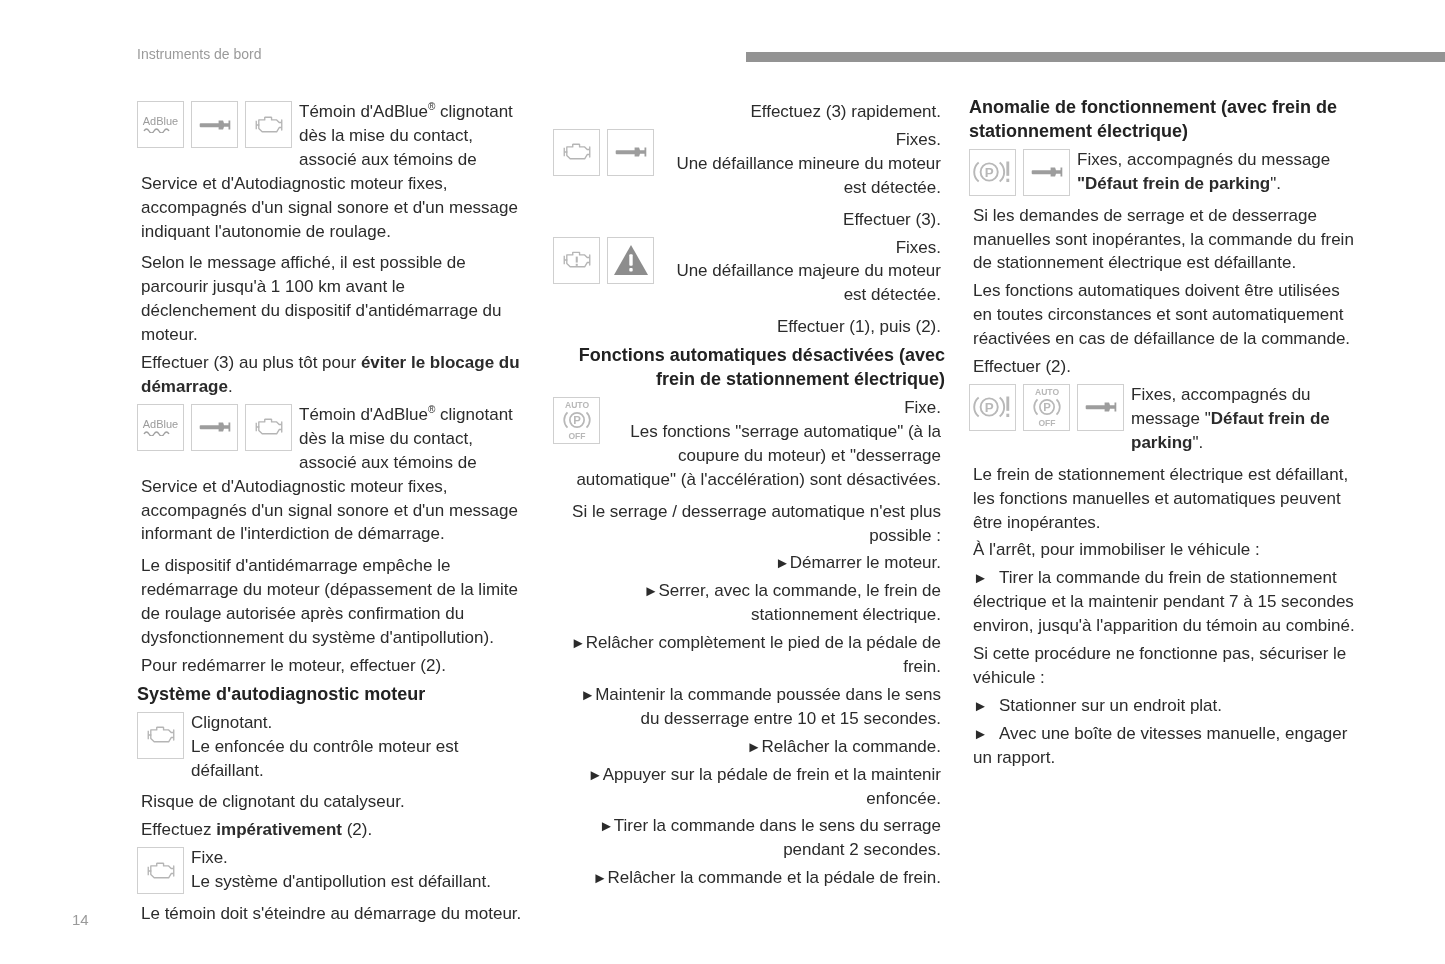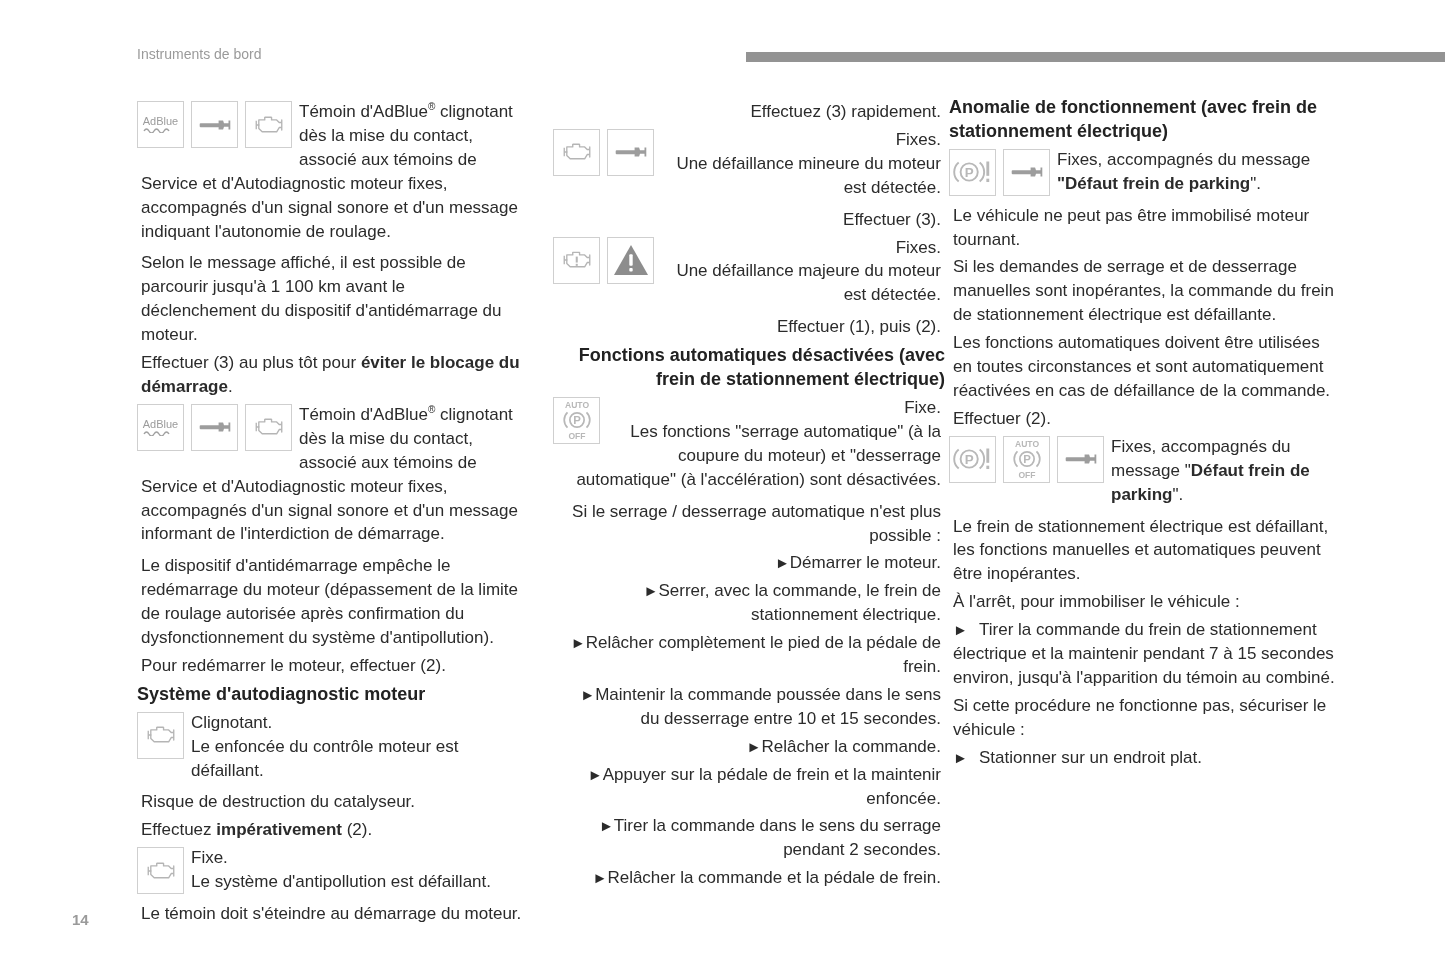--- a/index.html
+++ b/index.html
@@ -1,24 +1,24 @@
 <!DOCTYPE html>
 <html><head>
 <meta charset="utf-8">
 <style>
   html, body { margin:0; padding:0; background:#ffffff; }
   body { width:1445px; height:964px; position:relative; overflow:hidden;
          font-family:"Liberation Sans", sans-serif; color:#2b2b2b; }
   .header-title { position:absolute; left:137px; top:46px; font-size:14px; color:#9a9a9a; }
   .header-bar { position:absolute; left:746px; top:52px; width:699px; height:10px; background:#939393; }
-  .page-number { position:absolute; left:72px; top:911px; font-size:15px; font-weight:bold; color:#9a9a9a; }
+  .page-number { position:absolute; left:72px; top:911px; font-size:15px; font-weight:normal; color:#9a9a9a; }
   .col { position:absolute; top:96px; font-size:17px; line-height:23.9px; }
   .col1 { left:137px; width:392px; }
   .col2 { left:553px; width:392px;text-align:right; }
-  .col3 { left:949px; width:392px; }
+  .col3 { left:969px; width:392px; }
   p { margin:4px; }
   h3 { margin:0; font-size:18px; font-weight:bold; line-height:23.9px; color:#222; }
   .h-gap { margin-top:5px; }
   .b { font-weight:bold; }
   .sup { font-size:10px; vertical-align:super; line-height:0; }
   .iconrow { float:left; display:flex; gap:7px; margin-right:7px; margin-top:1px; }
   .ico { width:47px; height:47px; border:1px solid #cfcfcf; box-sizing:border-box; display:flex;
          align-items:center; justify-content:center; background:#fff; }
   .ico svg { display:block; }
   .clear { clear:both; }
@@ -138,21 +138,21 @@
     <div class="iconrow">
       <div class="ico">
           <svg width="34" height="26">
             <use href="#sym-engine"></use>
           </svg>
         </div>
     </div>
     <p><span>Clignotant.</span><br><span>Le enfoncée du contrôle moteur est défaillant.</span></p>
     <div class="clear"></div>
   </div>
-  <p>Risque de destruction du catalyseur.</p>
+  <p>Risque de clignotant du catalyseur.</p>
   <p><span>Effectuez </span><span class="b">impérativement</span><span> (2).</span></p>
   <div>
     <div class="iconrow">
       <div class="ico">
           <svg width="34" height="26">
             <use href="#sym-engine"></use>
           </svg>
         </div>
     </div>
     <p><span>Fixe.</span><br><span>Le système d'antipollution est défaillant.</span></p>
@@ -234,21 +234,20 @@
         </div>
       <div class="ico">
           <svg width="36" height="18">
             <use href="#sym-wrench"></use>
           </svg>
         </div>
     </div>
     <p><span>Fixes, accompagnés du message </span><span class="b">"Défaut frein de parking</span><span>".</span></p>
     <div class="clear"></div>
   </div>
-  <p>Le véhicule ne peut pas être immobilisé moteur tournant.</p>
   <p>Si les demandes de serrage et de desserrage manuelles sont inopérantes, la commande du frein de stationnement électrique est défaillante.</p>
   <p>Les fonctions automatiques doivent être utilisées en toutes circonstances et sont automatiquement réactivées en cas de défaillance de la commande.</p>
   <p>Effectuer (2).</p>
   <div>
     <div class="iconrow">
       <div class="ico">
           <svg width="42" height="30">
             <use href="#sym-parking-excl"></use>
           </svg>
         </div>
@@ -264,15 +263,16 @@
         </div>
     </div>
     <p><span>Fixes, accompagnés du message "</span><span class="b">Défaut frein de parking</span><span>".</span></p>
     <div class="clear"></div>
   </div>
   <p>Le frein de stationnement électrique est défaillant, les fonctions manuelles et automatiques peuvent être inopérantes.</p>
   <p>À l'arrêt, pour immobiliser le véhicule :</p>
   <p><span class="bullet">►</span><span>Tirer la commande du frein de stationnement électrique et la maintenir pendant 7 à 15 secondes environ, jusqu'à l'apparition du témoin au combiné.</span></p>
   <p>Si cette procédure ne fonctionne pas, sécuriser le véhicule :</p>
   <p><span class="bullet">►</span><span>Stationner sur un endroit plat.</span></p>
+  <p><span class="bullet">►</span><span>Avec une boîte de vitesses manuelle, engager un rapport.</span></p>
 </div>
 
 <div class="page-number">14</div>
 
 </body></html>

